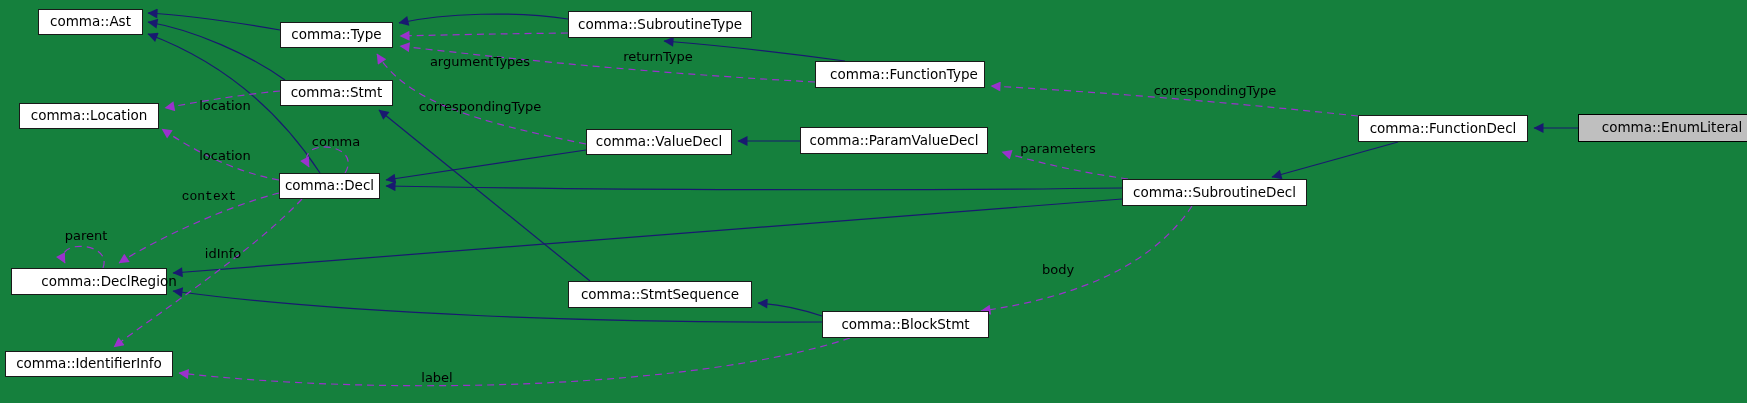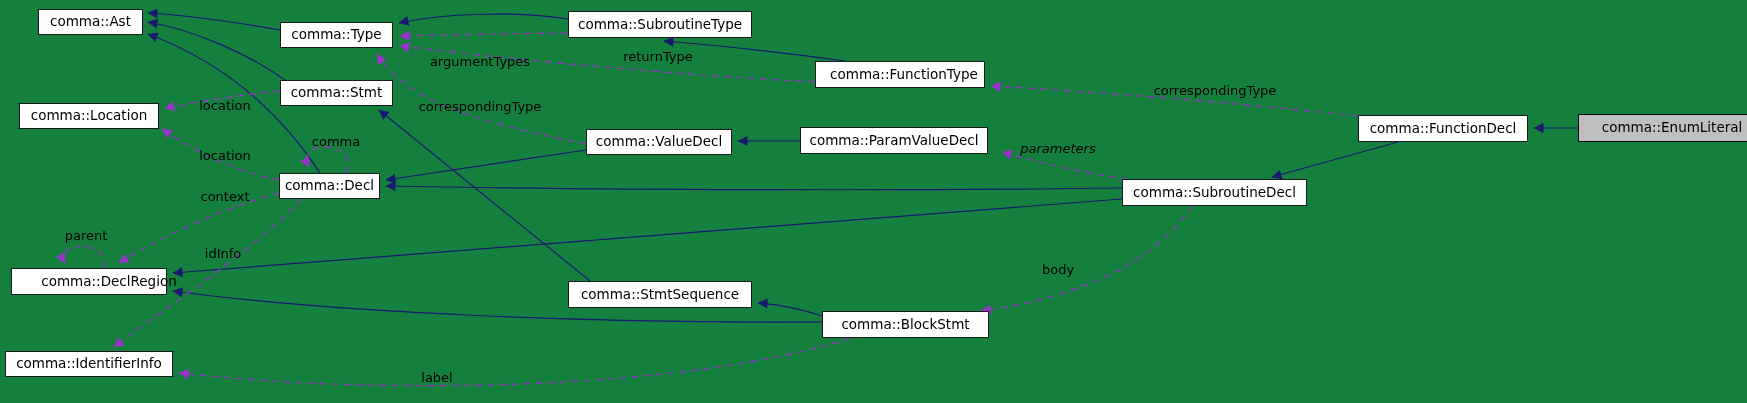--- a/index.html
+++ b/index.html
@@ -88,25 +88,25 @@
       <div class="node" style="left: 279px; top: 173px; width: 101px; height: 26px;">comma::Decl</div>
       <div class="node" style="left: 1122px; top: 179px; width: 185px; height: 27px;">comma::SubroutineDecl</div>
       <div class="node" style="left: 11px; top: 268px; width: 156px; height: 27px; padding-left: 40px;">comma::DeclRegion</div>
       <div class="node" style="left: 568px; top: 281px; width: 184px; height: 27px;">comma::StmtSequence</div>
       <div class="node" style="left: 822px; top: 311px; width: 167px; height: 27px;">comma::BlockStmt</div>
       <div class="node" style="left: 5px; top: 351px; width: 168px; height: 26px;">comma::IdentifierInfo</div>
     </div>
   <div id="labels">
       <div class="edge-label" style="left: 225px; top: 105px;">location</div>
       <div class="edge-label" style="left: 225px; top: 155px;">location</div>
-      <div class="edge-label" style="left: 225px; top: 196px;">context</div>
+      <div class="edge-label" style="left: 209px; top: 196px; font-family: Liberation Mono, monospace;">context</div>
       <div class="edge-label" style="left: 336px; top: 141px;">comma</div>
       <div class="edge-label" style="left: 223px; top: 253px;">idInfo</div>
       <div class="edge-label" style="left: 86px; top: 235px;">parent</div>
       <div class="edge-label" style="left: 480px; top: 106px;">correspondingType</div>
       <div class="edge-label" style="left: 480px; top: 33px; margin-top: 28px;">argumentTypes</div>
       <div class="edge-label" style="left: 658px; top: 56px;">returnType</div>
       <div class="edge-label" style="left: 1215px; top: 90px;">correspondingType</div>
-      <div class="edge-label" style="left: 1058px; top: 148px; font-style: italic;">parameters</div>
+      <div class="edge-label" style="left: 1058px; top: 148px;">parameters</div>
       <div class="edge-label" style="left: 1058px; top: 269px;">body</div>
       <div class="edge-label" style="left: 437px; top: 377px;">label</div>
     </div>
 </div>
 
 </body></html>

